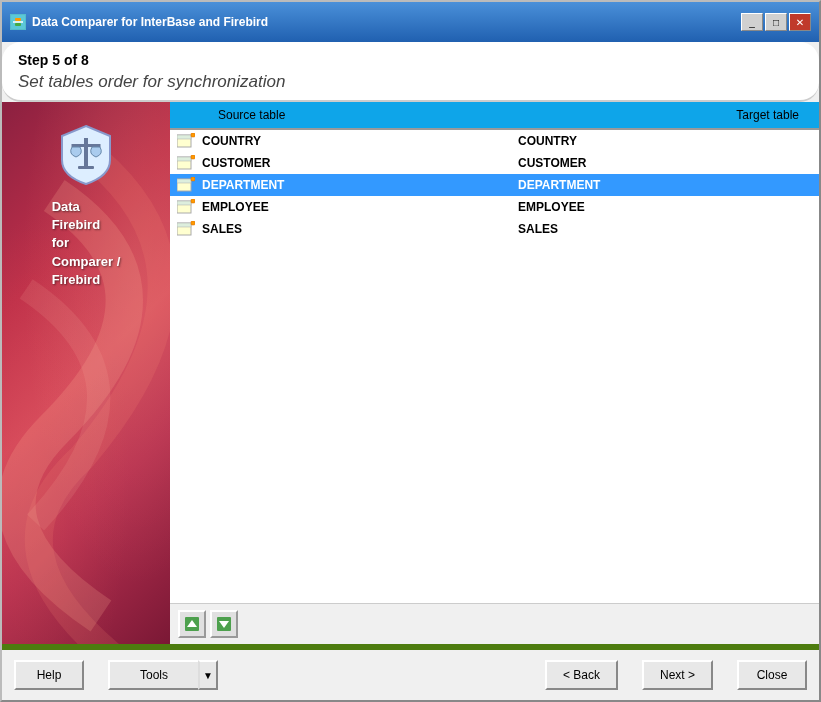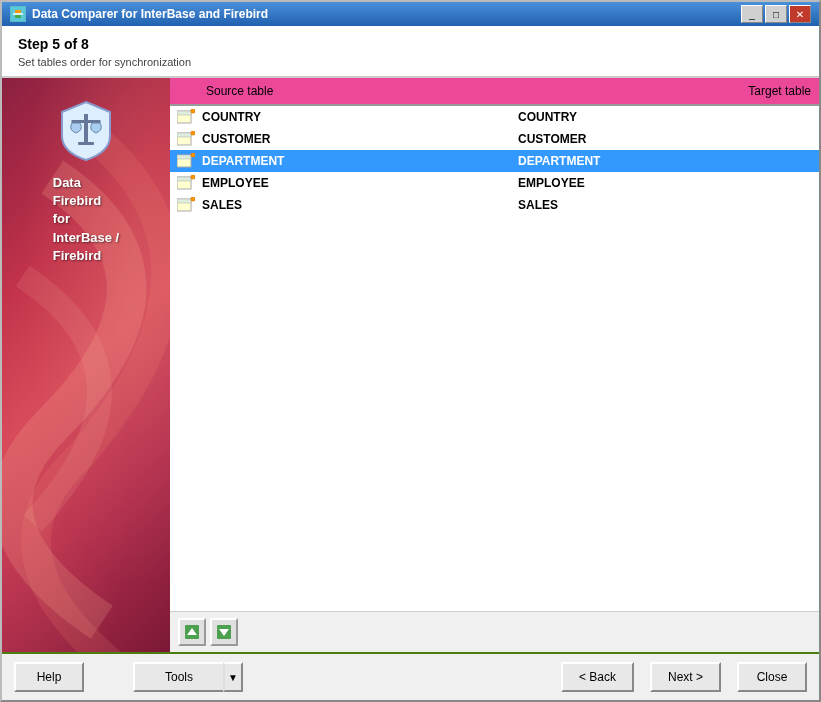--- a/index.html
+++ b/index.html
@@ -25,21 +25,21 @@
       flex-direction: column;
     }
 
     .title-bar {
       background: linear-gradient(to bottom, #4a90d9, #2060b0);
       color: white;
       padding: 4px 8px;
       display: flex;
       align-items: center;
       justify-content: space-between;
-      height: 24px;
+      height: 40px;
       flex-shrink: 0;
     }
 
     .title-bar-left {
       display: flex;
       align-items: center;
       gap: 6px;
     }
 
     .title-bar-icon {
@@ -89,22 +89,23 @@
     }
 
     .step-title {
       font-size: 14px;
       font-weight: bold;
       color: #000;
       margin-bottom: 4px;
     }
 
     .step-subtitle {
-      font-size: 11px;
+      font-size: 17px;
       color: #444;
+      font-style: italic;
     }
 
     .sidebar {
       width: 168px;
       background: linear-gradient(135deg, #8b2040 0%, #c0304a 30%, #d4455a 50%, #b83050 70%, #7a1835 100%);
       display: flex;
       flex-direction: column;
       align-items: center;
       padding-top: 20px;
       flex-shrink: 0;
@@ -158,36 +159,37 @@
       flex: 1;
       display: flex;
       flex-direction: column;
       background: #f0f0f0;
     }
 
     .main-top {
       background: white;
       border-bottom: 2px solid #ccc;
       flex-shrink: 0;
+      border-radius: 19px;
     }
 
     .table-area {
       flex: 1;
       background: white;
       margin: 0;
       overflow: hidden;
       display: flex;
       flex-direction: column;
     }
 
     .table-header {
       display: flex;
-      background: #ec4899;
+      background: #0ea5e9;
       border-bottom: 2px solid #999;
-      padding: 4px 0;
+      padding: 4px 12px;
       gap: 32px;
     }
 
     .table-header-col {
       font-size: 12px;
       font-weight: normal;
       color: #000;
       padding: 2px 8px;
     }
 
@@ -264,27 +266,27 @@
       border-left: 2px solid #fff;
       cursor: pointer;
       display: flex;
       align-items: center;
       justify-content: center;
       font-size: 14px;
     }
 
     .footer {
       background: #f0f0f0;
-      border-top: 2px solid #4d7c0f;
+      border-top: 6px solid #4d7c0f;
       padding: 8px 12px;
       display: flex;
       align-items: center;
-      gap: 16px;
-      flex-shrink: 0;
-      height: 48px;
+      gap: 24px;
+      flex-shrink: 0;
+      height: 56px;
     }
 
     .footer-btn {
       height: 30px;
       padding: 0 16px;
       background: #e8e8e8;
       border: 2px solid #888;
       border-top: 2px solid #fff;
       border-left: 2px solid #fff;
       cursor: pointer;
@@ -294,21 +296,20 @@
       justify-content: center;
       min-width: 70px;
     }
 
     .footer-spacer {
       flex: 1;
     }
 
     .tools-btn-group {
       display: flex;
-      margin-left: 33px;
     }
 
     .tools-btn-main {
       height: 30px;
       padding: 0 12px;
       background: #e8e8e8;
       border: 2px solid #888;
       border-top: 2px solid #fff;
       border-left: 2px solid #fff;
       border-right: none;
@@ -390,21 +391,21 @@
           <line x1="38" y1="22" x2="38" y2="25" stroke="#667799" stroke-width="1"></line>
           <line x1="46" y1="22" x2="46" y2="25" stroke="#667799" stroke-width="1"></line>
 
           <rect x="24" y="44" width="16" height="3" fill="#667799" rx="1"></rect>
         </svg>
       </div>
       <div class="sidebar-app-name">
         <span>Data</span><br>
         <span>Firebird</span><br>
         <span>for</span><br>
-        <span>InterBase /</span><br>
+        <span>Comparer /</span><br>
         <span>Firebird</span>
       </div>
     </div>
 
     <div class="main-content">
       <div class="table-area">
 
         <div class="table-header">
           <div class="table-header-col">Source table</div>
           <div class="table-header-col">Target table</div>

